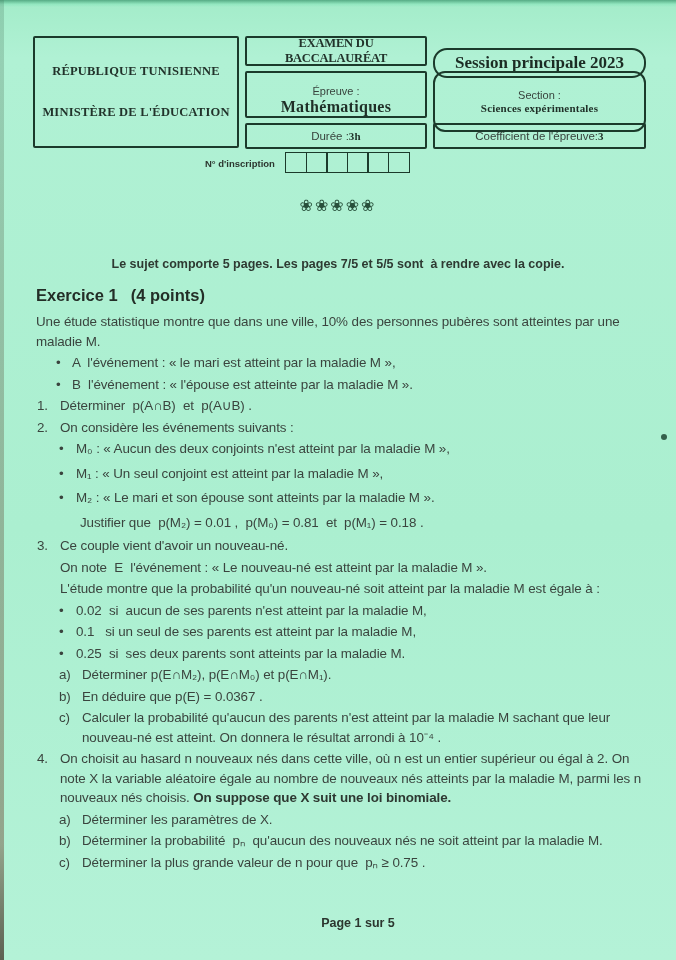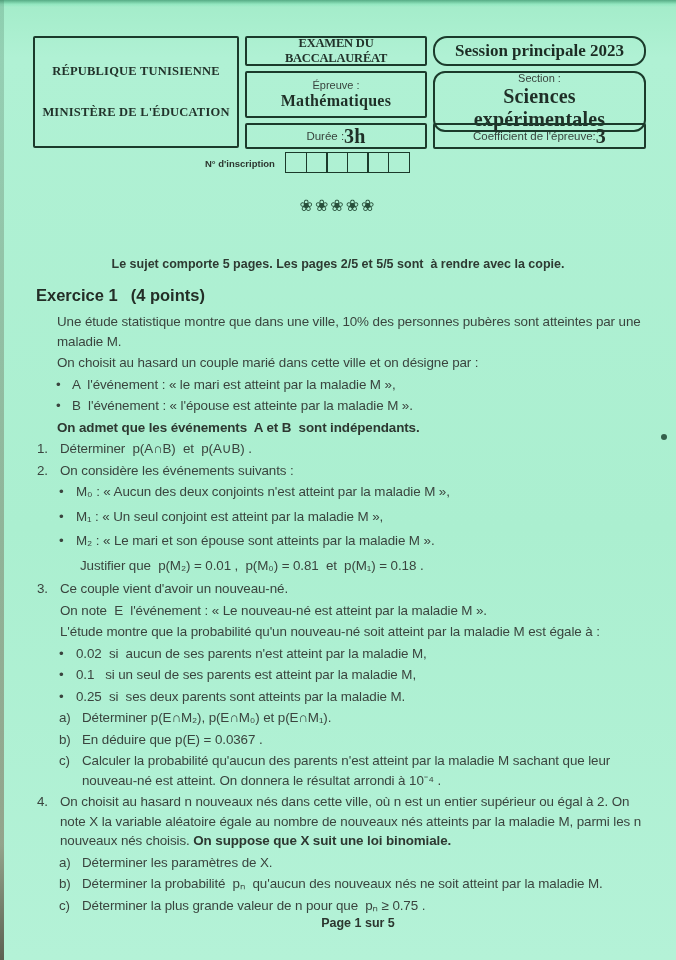--- a/index.html
+++ b/index.html
@@ -16,29 +16,29 @@
     background:#1e4634;opacity:.85;}
 
   
   .box{position:absolute;border:2px solid #1b3a2b;border-radius:2px;box-sizing:border-box;
     display:flex;align-items:center;justify-content:center;text-align:center;}
   .serifB{font-family:"Liberation Serif",serif;font-weight:bold;color:#1f2f27;}
   #bx-left{left:33px;top:36px;width:206px;height:112px;flex-direction:column;justify-content:space-evenly;}
   #bx-left .hl{font-family:"Liberation Serif",serif;font-weight:bold;font-size:12.5px;letter-spacing:.2px;color:#22332b;}
   #bx-exam{left:245px;top:36px;width:182px;height:30px;}
   #bx-exam .hl{font-family:"Liberation Serif",serif;font-weight:bold;font-size:12.5px;letter-spacing:-0.2px;color:#22332b;border-radius:12px;}
-  #bx-epreuve{left:245px;top:71px;width:182px;height:47px;flex-direction:column;justify-content:center;gap:1px;}
+  #bx-epreuve{left:245px;top:71px;width:182px;height:47px;flex-direction:column;justify-content:flex-end;gap:1px;}
   #bx-duree{left:245px;top:123px;width:182px;height:26px;}
-  #bx-session{left:433px;top:36px;width:213px;height:30px;border-radius:14px;}
+  #bx-session{left:433px;top:48px;width:213px;height:30px;border-radius:14px;}
   #bx-session .hl{font-family:"Liberation Serif",serif;font-weight:600;font-size:17px;color:#1c2c24;}
   #bx-section{left:433px;top:71px;width:213px;height:61px;flex-direction:column;justify-content:center;gap:1px;border-radius:12px;}
   #bx-coeff{left:433px;top:123px;width:213px;height:26px;}
   .lbl{font-size:11px;color:#37423c;}
   .val-big{font-size:16px;letter-spacing:.3px;}
-  .val-mid{font-size:20px;letter-spacing:.2px;}
+  .val-mid{font-size:11px;letter-spacing:.2px;}
   .inline-lbl{font-size:11.5px;color:#37423c;}
 
   
   .insc-label{position:absolute;left:205px;top:158px;font-size:9.5px;font-weight:bold;color:#2c362f;}
   .insc-boxes{position:absolute;left:285px;top:152px;display:flex;}
   .insc-boxes .cell{width:22px;height:21px;border:1.5px solid #1b3a2b;margin-left:-1.5px;box-sizing:border-box;background:transparent;}
   .insc-boxes .cell:first-child{margin-left:0;}
 
   .ornament{position:absolute;top:196px;left:0;right:0;text-align:center;
     font-size:16px;letter-spacing:2px;color:#28503b;}
@@ -46,21 +46,21 @@
   .notice{position:absolute;top:257px;left:0;right:0;text-align:center;
     font-weight:bold;font-size:12.5px;color:#2e3a32;white-space:pre-wrap;}
 
   
   .doc{position:absolute;left:36px;right:28px;top:286px;}
   .title-row{margin:0 0 7px 0;font-weight:bold;font-size:16.5px;color:#232e27;}
   .title-row .pts{margin-left:13px;}
   .ln{position:relative;margin:0 0 2px 0;line-height:19.5px;font-size:13.4px;
     letter-spacing:-0.1px;white-space:pre-wrap;color:#3a443e;}
   .ln .mk{position:absolute;white-space:pre;}
-  .p{padding-left:0;margin-left:21px;}
+  .p{padding-left:0;}
   .boldline{font-weight:bold;color:#2d3831;}
   .blt{padding-left:36px;}  .blt .mk{left:20px;}
   .sblt{padding-left:40px;} .sblt .mk{left:23px;}
   .num{padding-left:24px;}  .num .mk{left:1px;}
   .cont{padding-left:24px;}
   .just{padding-left:44px;margin-bottom:4px;}
   .ltr{padding-left:46px;}  .ltr .mk{left:23px;}
   .sp{margin-bottom:5px;}
   .b{font-weight:bold;color:#2d3831;}
 
@@ -109,34 +109,32 @@
     <span class="cell"></span>
     <span class="cell"></span>
     <span class="cell"></span>
     <span class="cell"></span>
     <span class="cell"></span>
     <span class="cell"></span>
   </div>
 
   <div class="ornament">❀❀❀❀❀</div>
 
-  <div class="notice">Le sujet comporte 5 pages. Les pages 2/5 et 5/5 sont  à rendre avec la copie.</div>
+  <div class="notice">Le sujet comporte 5 pages. Les pages 7/5 et 5/5 sont  à rendre avec la copie.</div>
 
   <div class="doc">
     <div class="title-row">
       <span>Exercice 1</span><span class="pts">(4 points)</span>
     </div>
 
     <div class="ln p"><span class="t">Une étude statistique montre que dans une ville, 10% des personnes pubères sont atteintes par une maladie M.</span></div>
-    <div class="ln p"><span class="t">On choisit au hasard un couple marié dans cette ville et on désigne par :</span></div>
 
     <div class="ln blt"><span class="mk">•</span><span class="t">A  l'événement : « le mari est atteint par la maladie M »,</span></div>
     <div class="ln blt"><span class="mk">•</span><span class="t">B  l'événement : « l'épouse est atteinte par la maladie M ».</span></div>
 
-    <div class="ln p boldline"><span class="t">On admet que les événements  A et B  sont indépendants.</span></div>
 
     <div class="ln num"><span class="mk">1.</span><span class="t">Déterminer  p(A∩B)  et  p(A∪B) .</span></div>
     <div class="ln num"><span class="mk">2.</span><span class="t">On considère les événements suivants :</span></div>
 
     <div class="ln sblt sp"><span class="mk">•</span><span class="t">M₀ : « Aucun des deux conjoints n'est atteint par la maladie M »,</span></div>
     <div class="ln sblt sp"><span class="mk">•</span><span class="t">M₁ : « Un seul conjoint est atteint par la maladie M »,</span></div>
     <div class="ln sblt sp"><span class="mk">•</span><span class="t">M₂ : « Le mari et son épouse sont atteints par la maladie M ».</span></div>
 
     <div class="ln just"><span class="t">Justifier que  p(M₂) = 0.01 ,  p(M₀) = 0.81  et  p(M₁) = 0.18 .</span></div>
 

